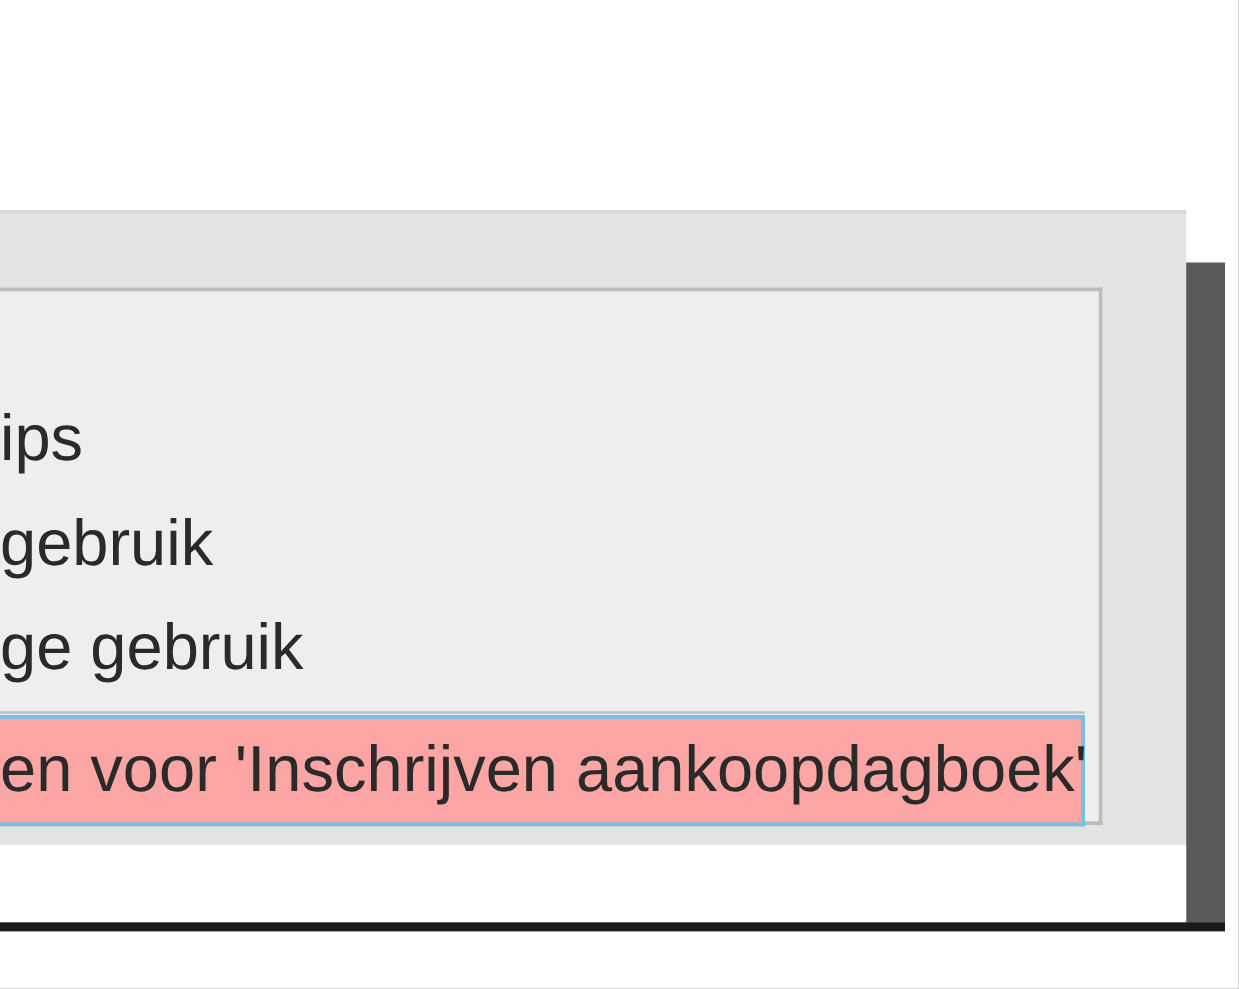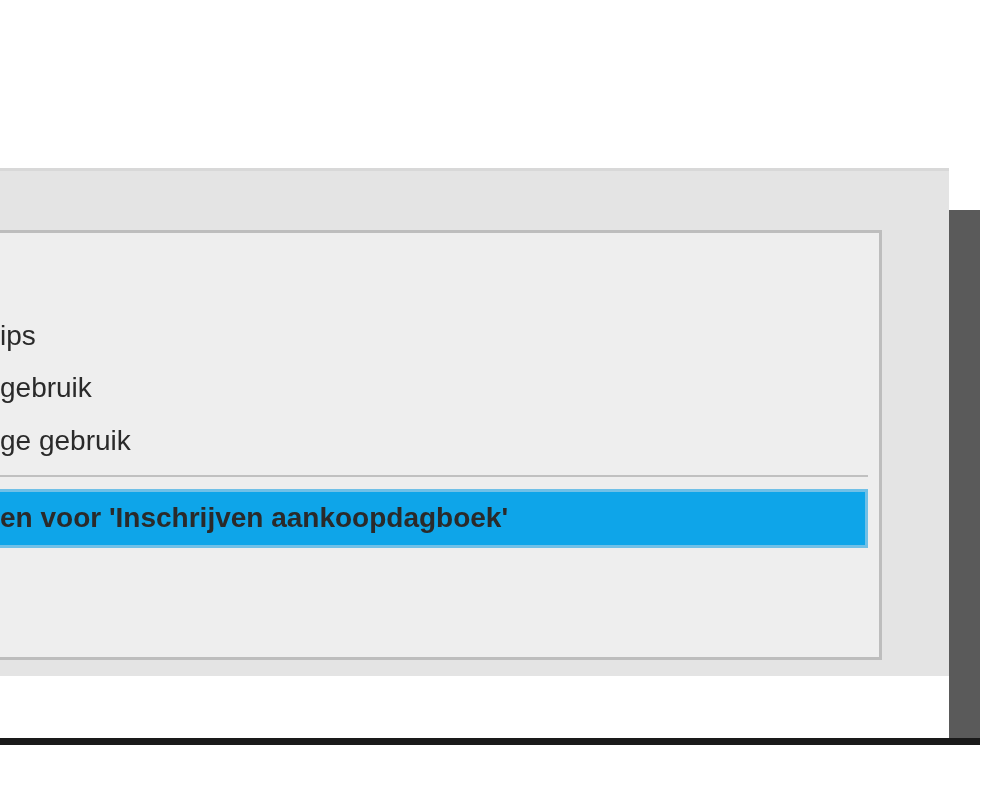--- a/index.html
+++ b/index.html
@@ -48,35 +48,34 @@
     }
     
     .menu-list {
       position: absolute;
       left: 0;
       top: 310px;
       width: 868px;
     }
     
     .menu-item {
-      font-size: 28px;
+      font-size: 52px;
       color: #2a2a2a;
       padding: 8px 0 8px 0;
       line-height: 1.3;
       white-space: nowrap;
       cursor: pointer;
     }
     
     .menu-item-selected {
-      background: #0ea5e9;
+      background: #fca5a5;
       border: 3px solid #70c0e7;
       border-left: none;
-      margin-top: 12px;
+      margin-top: 1px;
       padding-left: 0;
-      font-weight: bold;
     }
     
     .menu-separator {
       border-top: 2px solid #c0c0c0;
       margin-top: 8px;
       width: 868px;
     }
     
     .white-strip {
       position: absolute;

